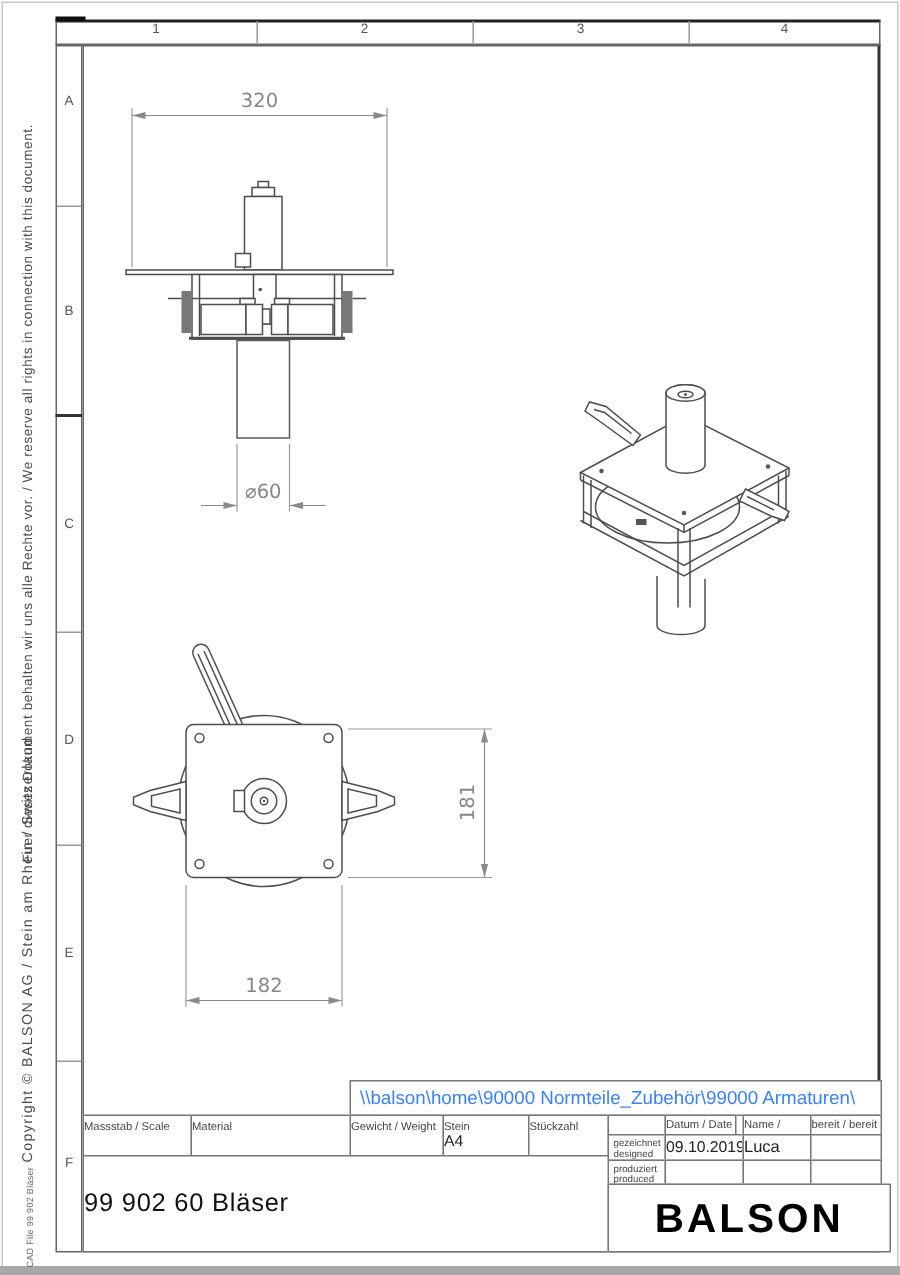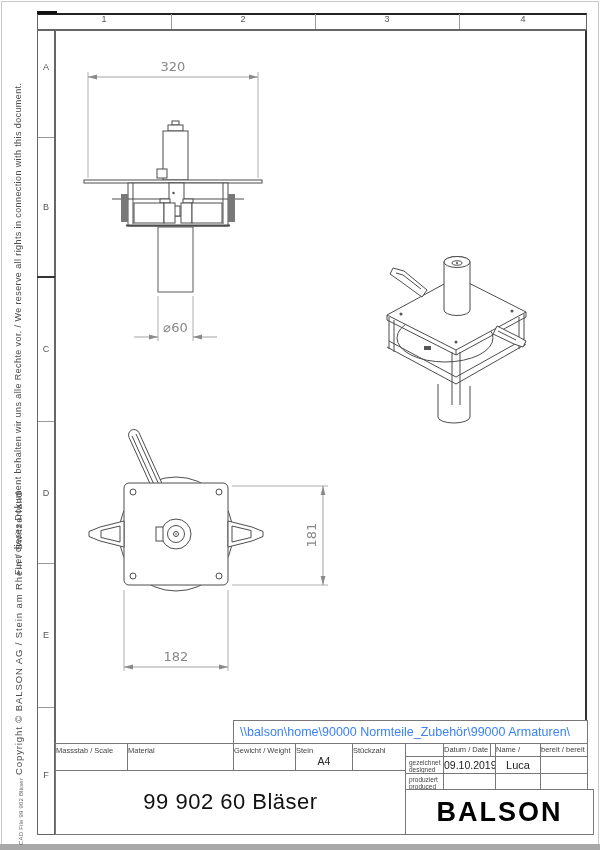--- a/index.html
+++ b/index.html
@@ -29,23 +29,23 @@
   
   .vtext{position:absolute;transform:rotate(-90deg);transform-origin:0 0;white-space:nowrap;color:#4a4a4a;}
   .vtext.rights{left:13px;top:575px;font-size:9px;letter-spacing:0.4px;}
   .vtext.copyr{left:13px;top:775px;font-size:9.5px;letter-spacing:0.9px;}
   .vtext.cad{left:18px;top:845px;font-size:6px;color:#666;letter-spacing:0.2px;}
 
   
   .tb-cell{position:absolute;box-sizing:border-box;border:1px solid #777;background:#fff;overflow:hidden;}
   .tb-label{font-size:7.5px;color:#444;text-align:left;padding-top:2px;}
   .tb-label-left{font-size:6.5px;color:#444;text-align:left;padding:2px 0 0 3px;line-height:1.15;white-space:pre-line;}
-  .tb-value{font-size:10.5px;color:#222;text-align:center;}
+  .tb-value{font-size:10.5px;color:#222;}
   .path-bar{line-height:22px;font-size:12.5px;color:#3b82f6;padding-left:6px;white-space:nowrap;}
-  .part-title{font-size:22px;color:#111;text-align:center;line-height:62px;letter-spacing:0.5px;}
+  .part-title{font-size:17px;color:#111;text-align:left;line-height:62px;letter-spacing:0.5px;}
   .company{font-size:27px;font-weight:bold;color:#000;text-align:center;line-height:44px;letter-spacing:2px;}
 
   svg{position:absolute;left:0;top:0;}
   .dim{fill:#878787;font-family:"DejaVu Sans","Liberation Sans",sans-serif;font-size:13px;}
   .ext{stroke:#9a9a9a;stroke-width:0.8;fill:none;}
   .dimline{stroke:#8a8a8a;stroke-width:0.8;fill:none;}
   .arrow{fill:#8a8a8a;stroke:none;}
 </style>
 </head>
 <body>

